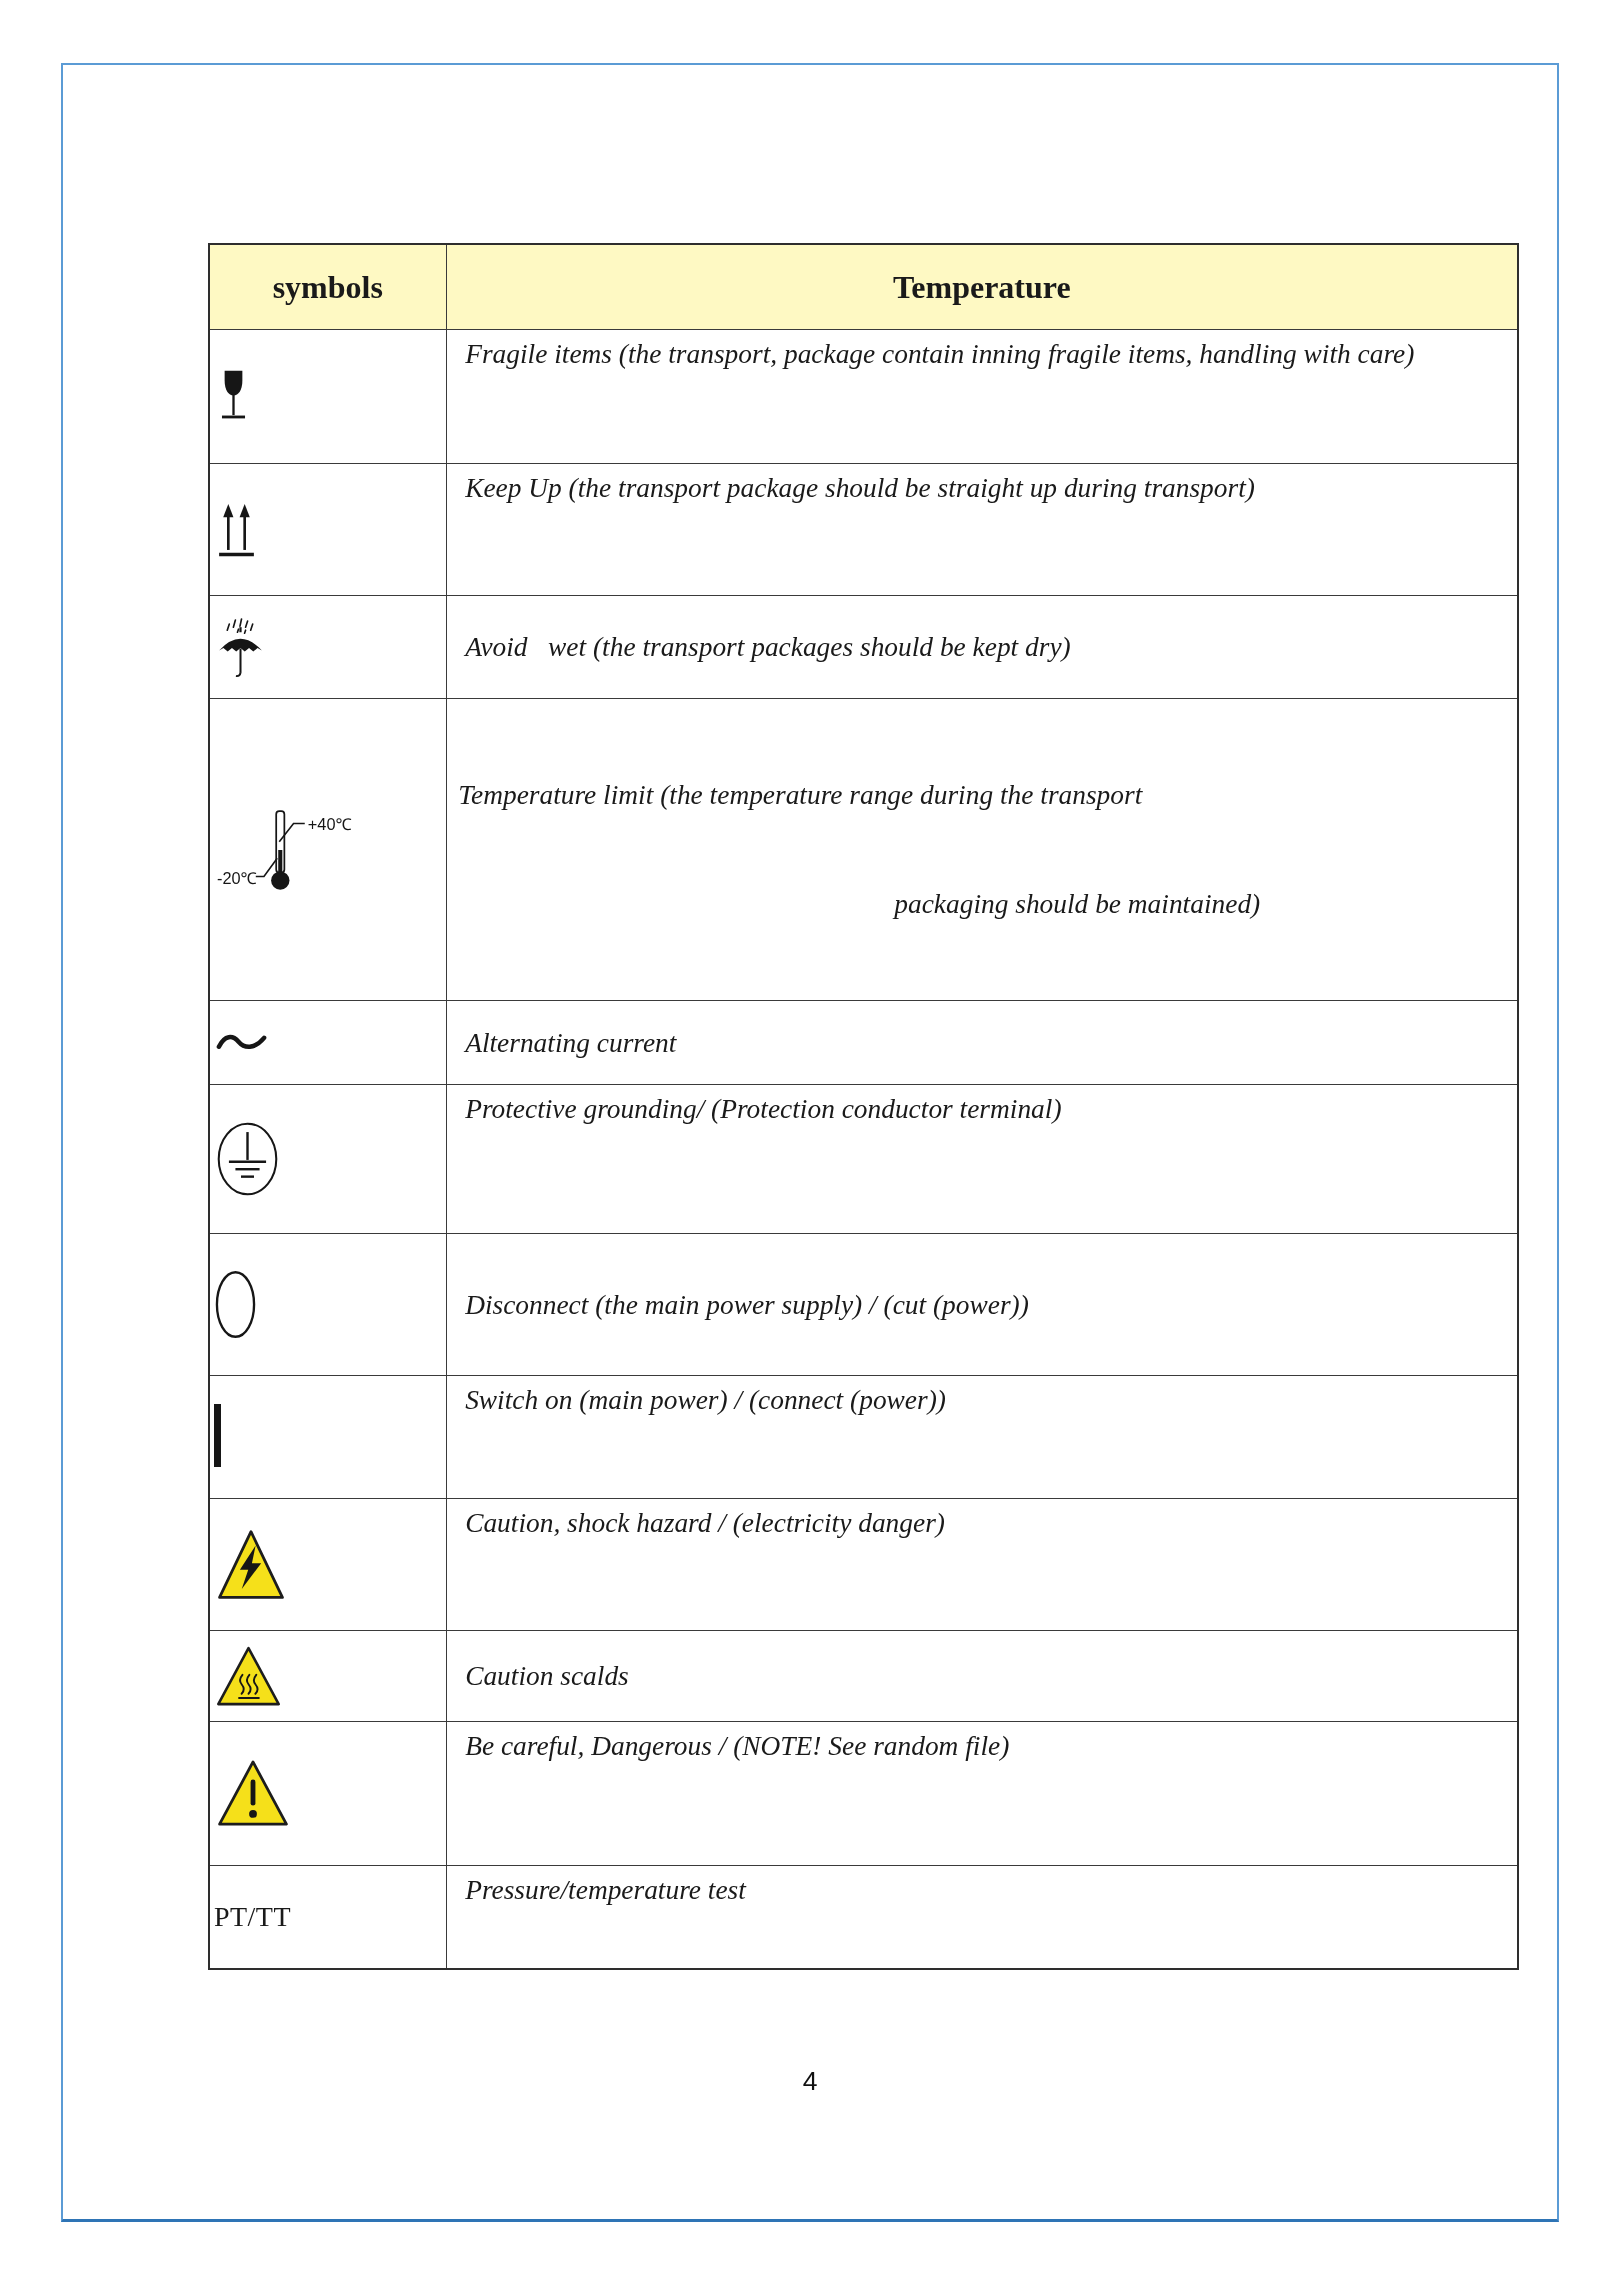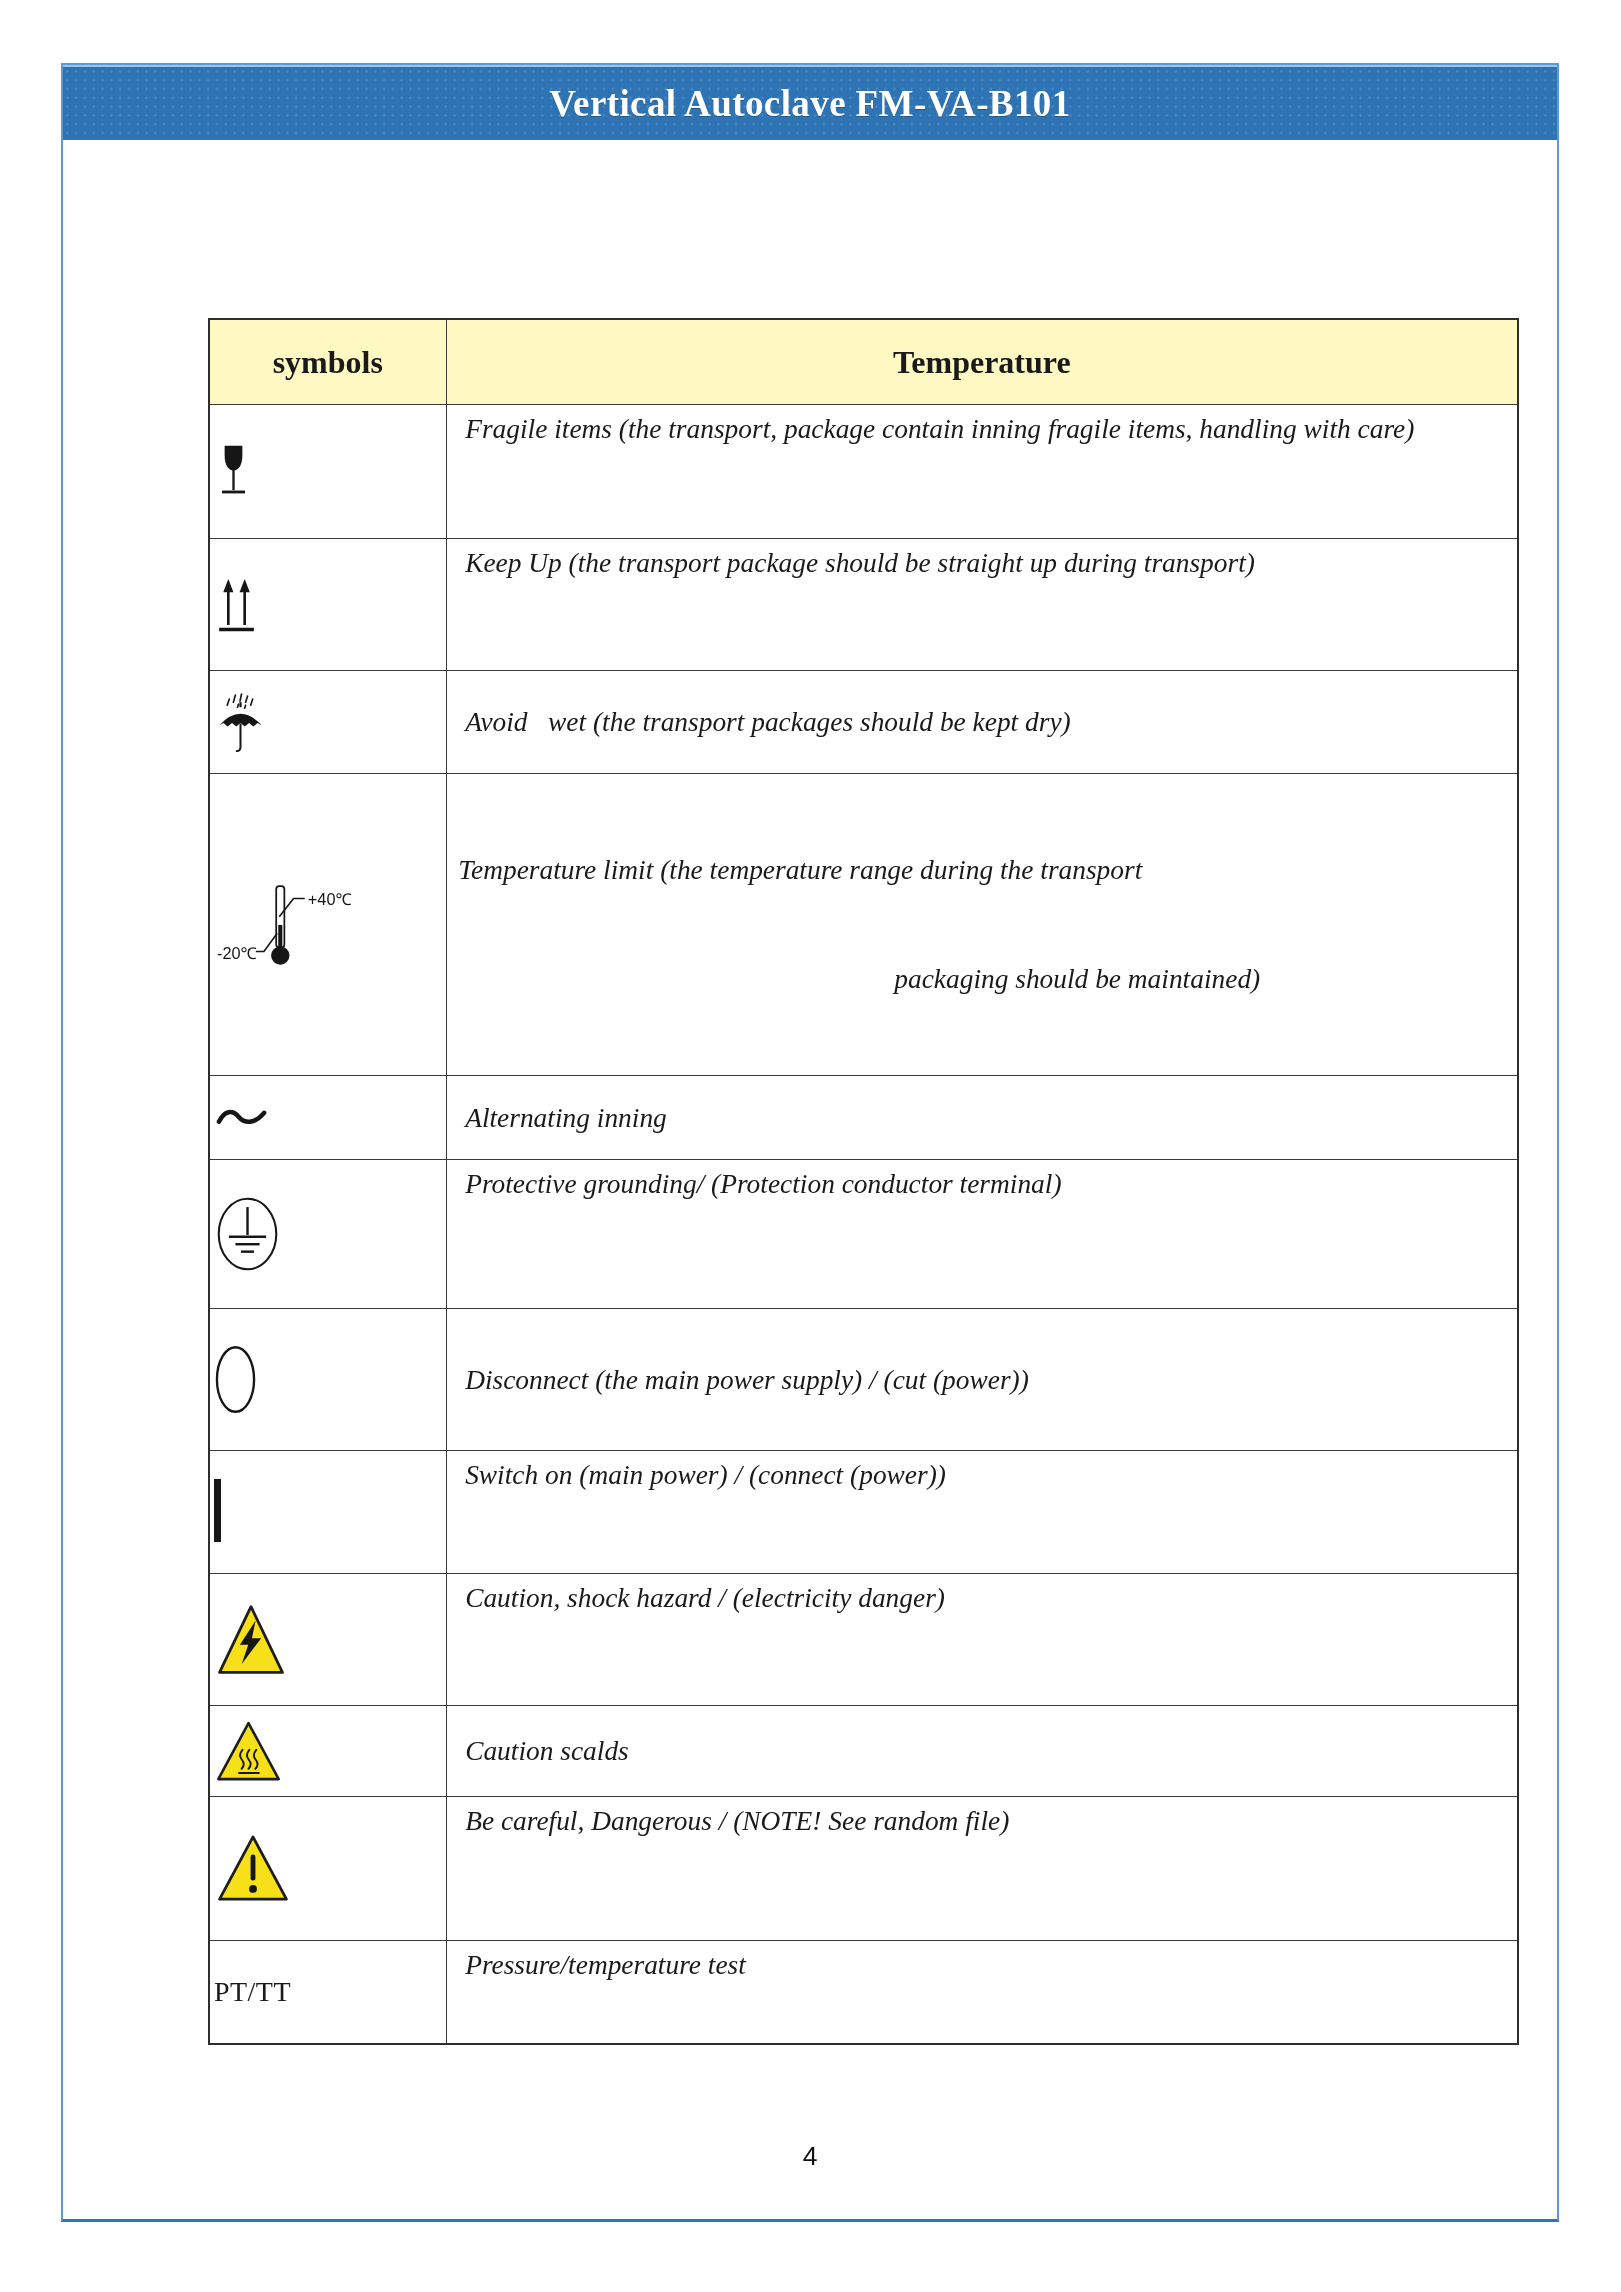--- a/index.html
+++ b/index.html
@@ -58,23 +58,20 @@
   }
   svg{display:inline-block;vertical-align:middle;}
   svg text{font-family:"Liberation Sans", sans-serif;}
 </style>
 </head>
 <body>
 
 <div class="page">
   <div class="frame">
 
-    <div class="titlebar">
-      <span class="title">Vertical Autoclave FM-VA-B101</span>
-    </div>
 
     <table class="symtable">
       <colgroup>
           <col class="c-sym">
           <col>
         </colgroup>
 
       <tbody>
           <tr style="height:82px;">
         <th>symbols</th>
@@ -143,21 +140,21 @@
           <div class="ins-line2">packaging should be maintained)</div>
         </td>
       </tr>
 
       <tr style="height:84px;">
         <td class="sym-cell">
           <svg width="55" height="25.5" viewBox="0 0 56 24">
             <path d="M5 16 C11 4 19 4 25 11 C31 18 41 19 51 7" fill="none" stroke="#161616" stroke-width="4.6" stroke-linecap="round"></path>
           </svg>
         </td>
-        <td class="ins-cell"> Alternating inning</td>
+        <td class="ins-cell"> Alternating current</td>
       </tr>
 
       <tr style="height:149px;">
         <td class="sym-cell">
           <svg width="67" height="78" viewBox="0 0 72 84">
             <ellipse cx="36" cy="42" rx="31" ry="38" fill="none" stroke="#161616" stroke-width="2.2"></ellipse>
             <line x1="36" y1="13" x2="36" y2="43" stroke="#161616" stroke-width="2.6"></line>
             <line x1="16" y1="45" x2="56" y2="45" stroke="#161616" stroke-width="2.6"></line>
             <line x1="23" y1="53" x2="49" y2="53" stroke="#161616" stroke-width="2.6"></line>
             <line x1="29" y1="61" x2="43" y2="61" stroke="#161616" stroke-width="2.6"></line>

